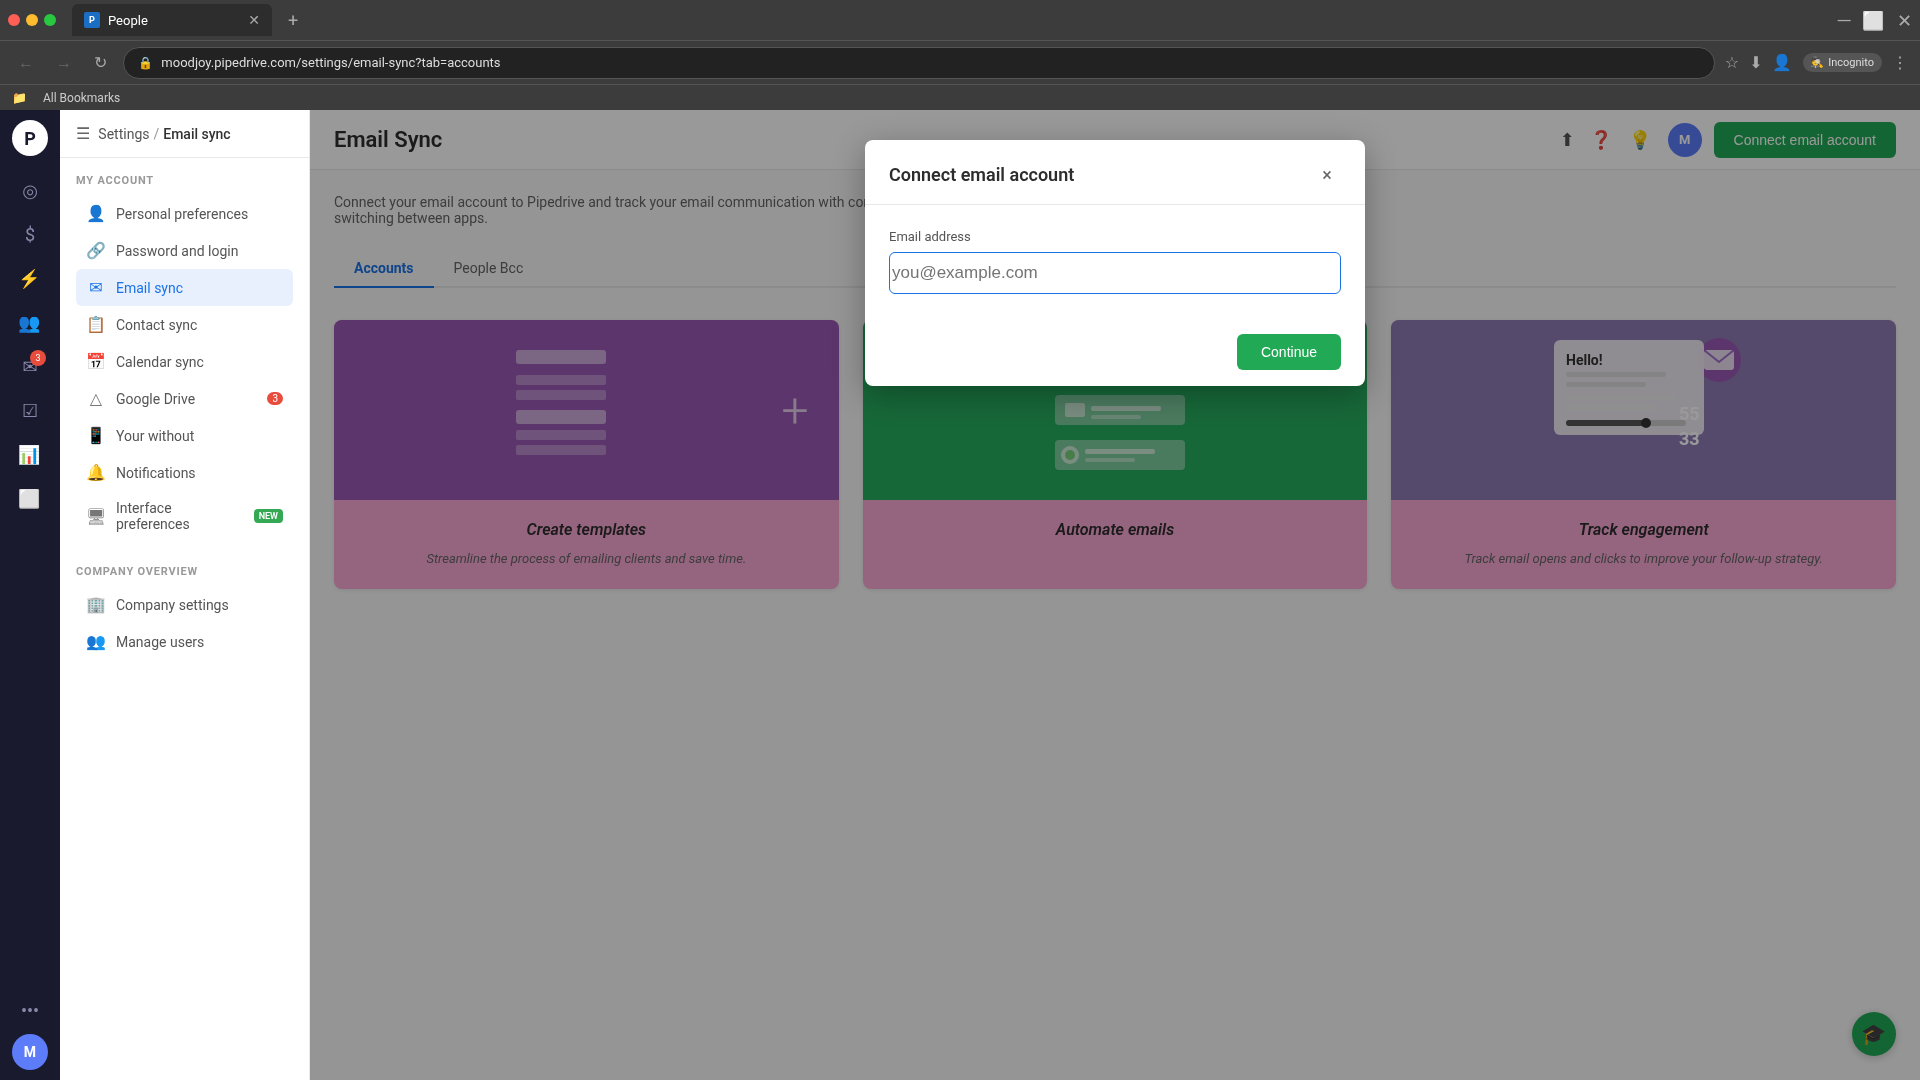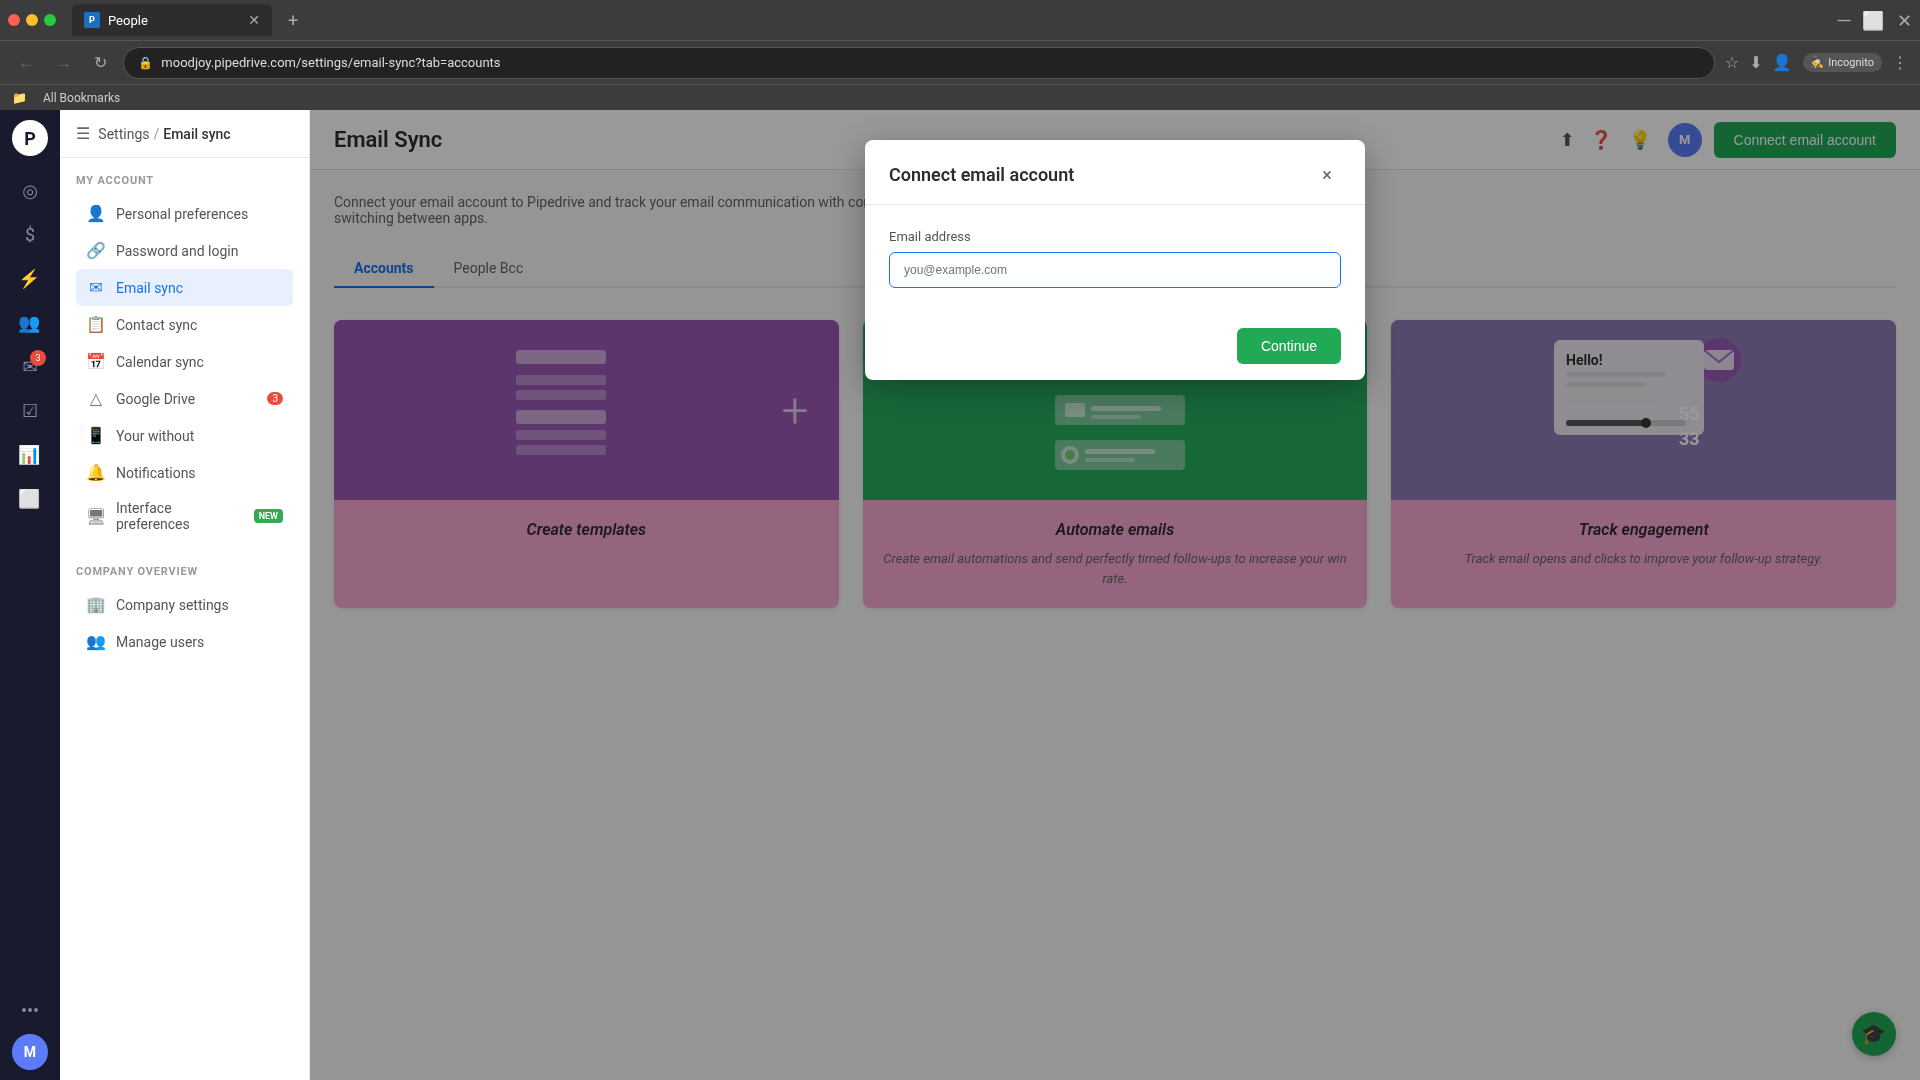--- a/index.html
+++ b/index.html
@@ -395,22 +395,22 @@
     .form-label {
       font-size: 13px;
       color: #555;
       margin-bottom: 8px;
       display: block;
     }
     .form-input {
       width: 100%;
       border: 1.5px solid #1a73e8;
       border-radius: 6px;
-      padding: 10px 14px;
-      font-size: 12px;
+      padding: 10px 2px;
+      font-size: 17px;
       color: #333;
       outline: none;
     }
     .dialog-footer {
       padding: 16px 24px;
       display: flex;
       justify-content: flex-end;
     }
     .btn-continue {
       background: #21a956;
@@ -622,20 +622,21 @@
               <rect x="30" y="45" width="90" height="10" rx="2" fill="rgba(255,255,255,0.3)"></rect>
               <rect x="30" y="60" width="90" height="10" rx="2" fill="rgba(255,255,255,0.3)"></rect>
               <rect x="30" y="80" width="90" height="14" rx="3" fill="rgba(255,255,255,0.5)"></rect>
               <rect x="30" y="100" width="90" height="10" rx="2" fill="rgba(255,255,255,0.3)"></rect>
               <rect x="30" y="115" width="90" height="10" rx="2" fill="rgba(255,255,255,0.3)"></rect>
             </svg>
             <div class="plus-icon">+</div>
           </div>
           <div class="card-body">
             <div class="card-title">Create templates</div>
+            <div class="card-desc">Streamline the process of emailing clients and save time.</div>
           </div>
         </div>
 
         <div class="feature-card">
           <div class="card-image green">
             <svg width="220" height="160" viewBox="0 0 220 160">
               <rect x="50" y="20" width="130" height="30" rx="4" fill="rgba(255,255,255,0.6)"></rect>
               <circle cx="60" cy="35" r="8" fill="rgba(255,255,255,0.9)"></circle>
               <rect x="75" y="28" width="80" height="6" rx="2" fill="rgba(255,255,255,0.7)"></rect>
               <rect x="75" y="38" width="60" height="4" rx="2" fill="rgba(255,255,255,0.5)"></rect>
@@ -645,21 +646,20 @@
               <rect x="86" y="85" width="50" height="4" rx="2" fill="rgba(255,255,255,0.4)"></rect>
               <rect x="50" y="110" width="130" height="30" rx="4" fill="rgba(255,255,255,0.4)"></rect>
               <circle cx="65" cy="125" r="9" fill="rgba(255,255,255,0.6)"></circle>
               <circle cx="65" cy="125" r="5" fill="rgba(100,200,100,0.8)"></circle>
               <rect x="80" y="119" width="70" height="5" rx="2" fill="rgba(255,255,255,0.6)"></rect>
               <rect x="80" y="128" width="50" height="4" rx="2" fill="rgba(255,255,255,0.4)"></rect>
             </svg>
           </div>
           <div class="card-body">
             <div class="card-title">Automate emails</div>
-            <div class="card-desc">Create email automations and send perfectly timed follow-ups to increase your win rate.</div>
           </div>
         </div>
 
         <div class="feature-card">
           <div class="card-image lavender">
             <svg width="240" height="160" viewBox="0 0 240 160">
 
               <circle cx="195" cy="30" r="22" fill="#9b59b6"></circle>
               <rect x="180" y="20" width="30" height="20" rx="3" fill="rgba(255,255,255,0.8)"></rect>
               <polyline points="180,20 195,32 210,20" fill="none" stroke="rgba(150,100,200,0.9)" stroke-width="2"></polyline>

